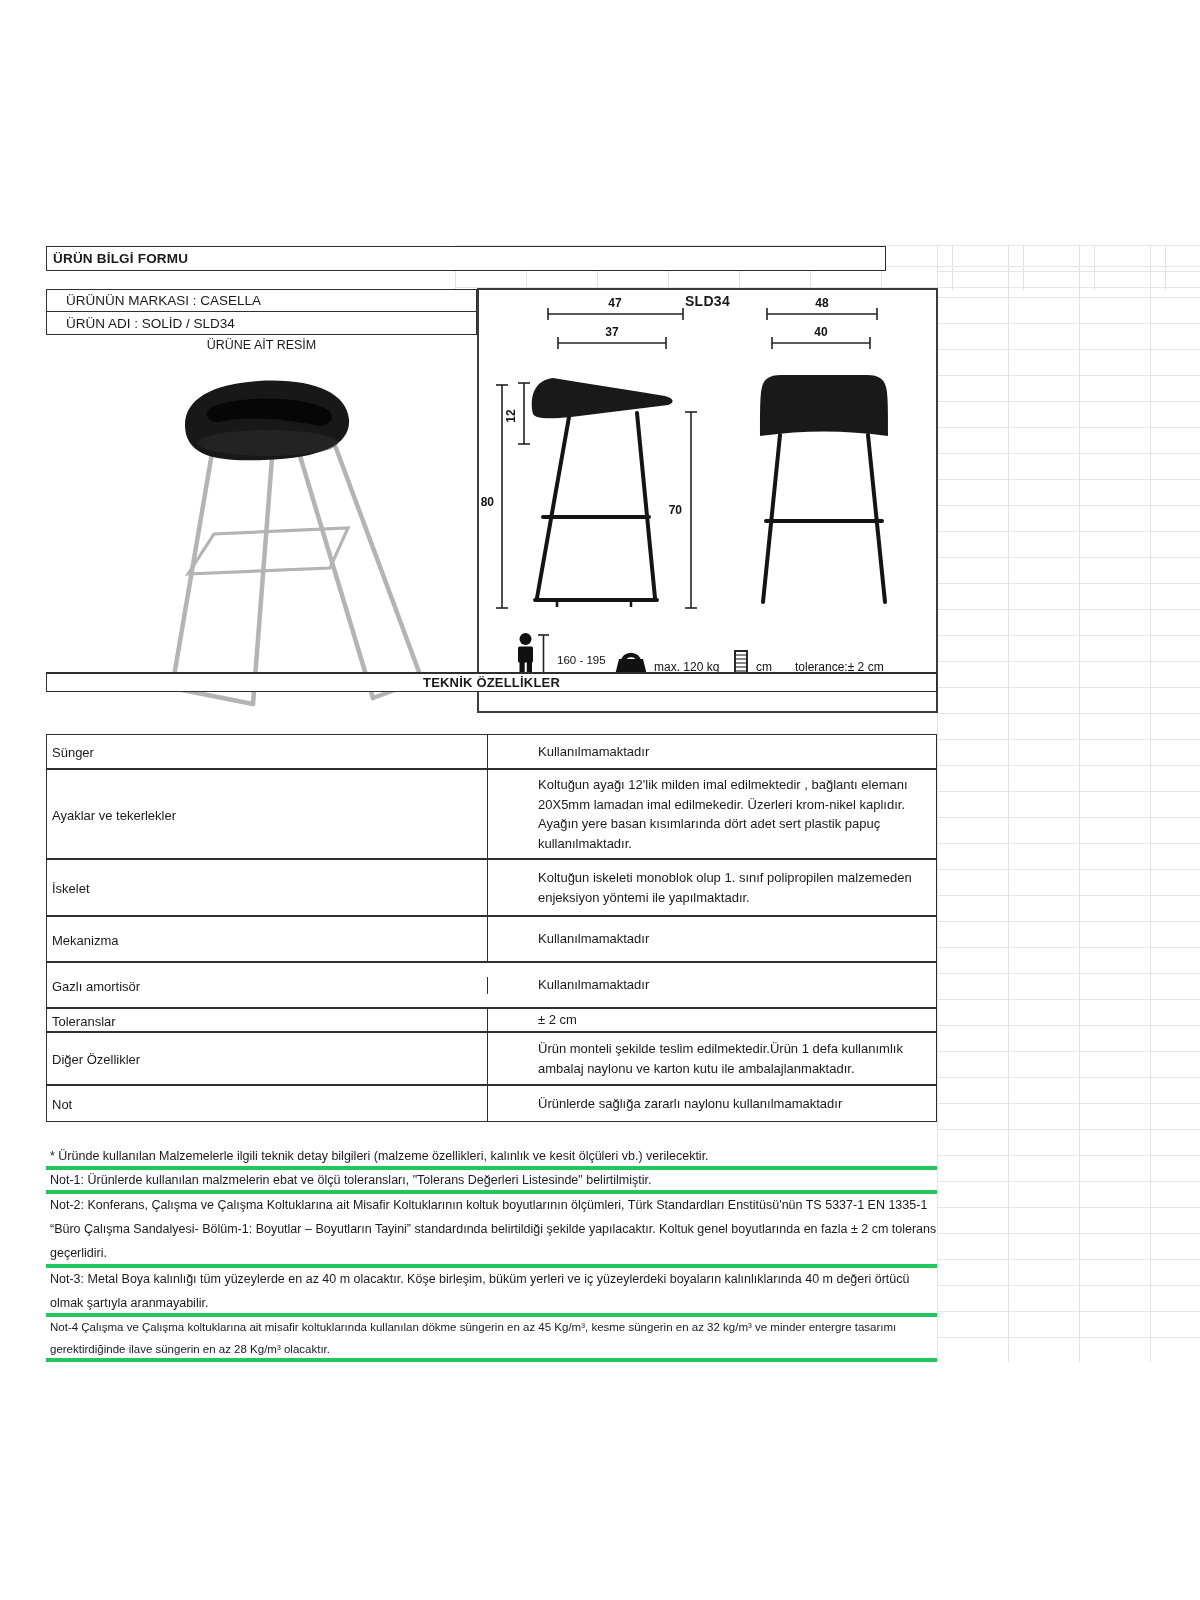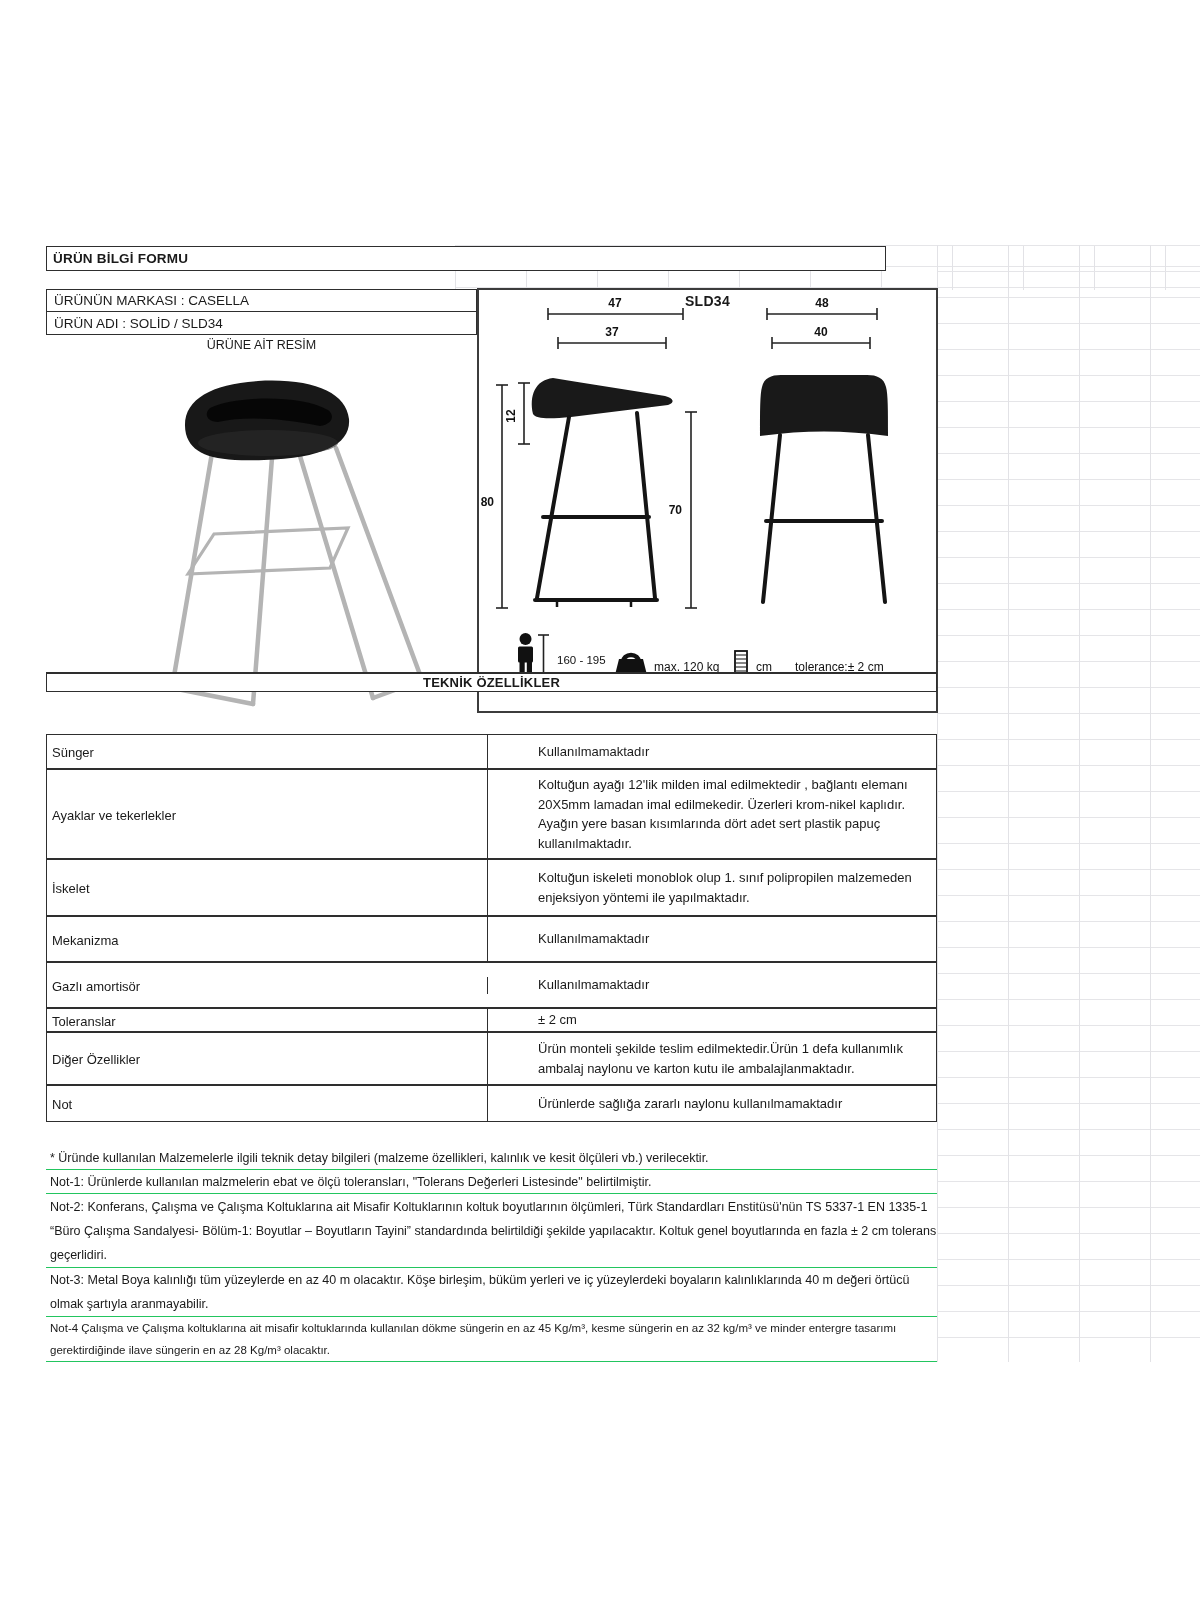--- a/index.html
+++ b/index.html
@@ -15,33 +15,33 @@
       repeating-linear-gradient(to right,#e2e2e6 0 1px,transparent 1px 71px),
       repeating-linear-gradient(to bottom,#e5e5e8 0 1px,transparent 1px 26px);
   }
   .grid-top{
     background-image:
       repeating-linear-gradient(to right,#e2e2e6 0 1px,transparent 1px 71px),
       repeating-linear-gradient(to bottom,#e5e5e8 0 1px,transparent 1px 21px);
   }
   .cellbox{background:#fff;border:1px solid #2e2e2e;}
   .title-row{font-weight:bold;font-size:13.5px;display:flex;align-items:center;padding-left:6px;letter-spacing:.2px;}
-  .info-row{font-size:13.5px;display:flex;align-items:center;padding-left:7px;background:#fff;border:1px solid #2e2e2e;}
+  .info-row{font-size:13.5px;display:flex;align-items:center;padding-left:19px;background:#fff;border:1px solid #2e2e2e;}
   .img-caption{font-size:12.5px;display:flex;align-items:center;justify-content:center;background:#fff;}
   .panel{background:#fff;border:2px solid #3c3c3c;}
   .model-label{font-weight:bold;font-size:14px;text-align:center;letter-spacing:.3px;}
   .spec-header{font-weight:bold;font-size:13px;display:flex;align-items:center;justify-content:center;
     background:#fff;border:1px solid #2e2e2e;border-top:2px solid #2e2e2e;letter-spacing:.2px;}
   .spec-row{display:flex;background:#fff;border:1px solid #2e2e2e;}
   .spec-label{width:431px;flex:none;border-right:1px solid #2e2e2e;display:flex;align-items:center;
     padding:2px 4px 0 5px;font-size:13px;}
   .spec-value{flex:1;display:flex;align-items:center;padding:3px 8px 3px 6px;font-size:13px;line-height:1.5;margin-left:44px;}
   .notes-header{font-weight:bold;font-size:13.5px;display:flex;align-items:center;padding-left:4px;
     border-top:1px solid #555;border-bottom:1px solid #cfcfcf;background:#fff;letter-spacing:.2px;}
-  .note-row{display:flex;align-items:center;font-size:12.5px;line-height:24px;border-bottom:1px solid #22c55e;
+  .note-row{display:flex;align-items:center;font-size:12.5px;line-height:24px;border-bottom:4px solid #22c55e;
     background:#fff;padding-left:4px;}
   .note-row.small{font-size:11.5px;line-height:22px;}
   svg text{font-family:"Liberation Sans","DejaVu Sans",sans-serif;fill:#111;}
   .dim-label{font-size:12px;font-weight:bold;}
   .icon-label{font-size:11.5px;}
 </style>
 </head>
 <body>
 
 <div class="abs grid-top" style="left:455px;top:245px;width:745px;height:45px;"></div>

